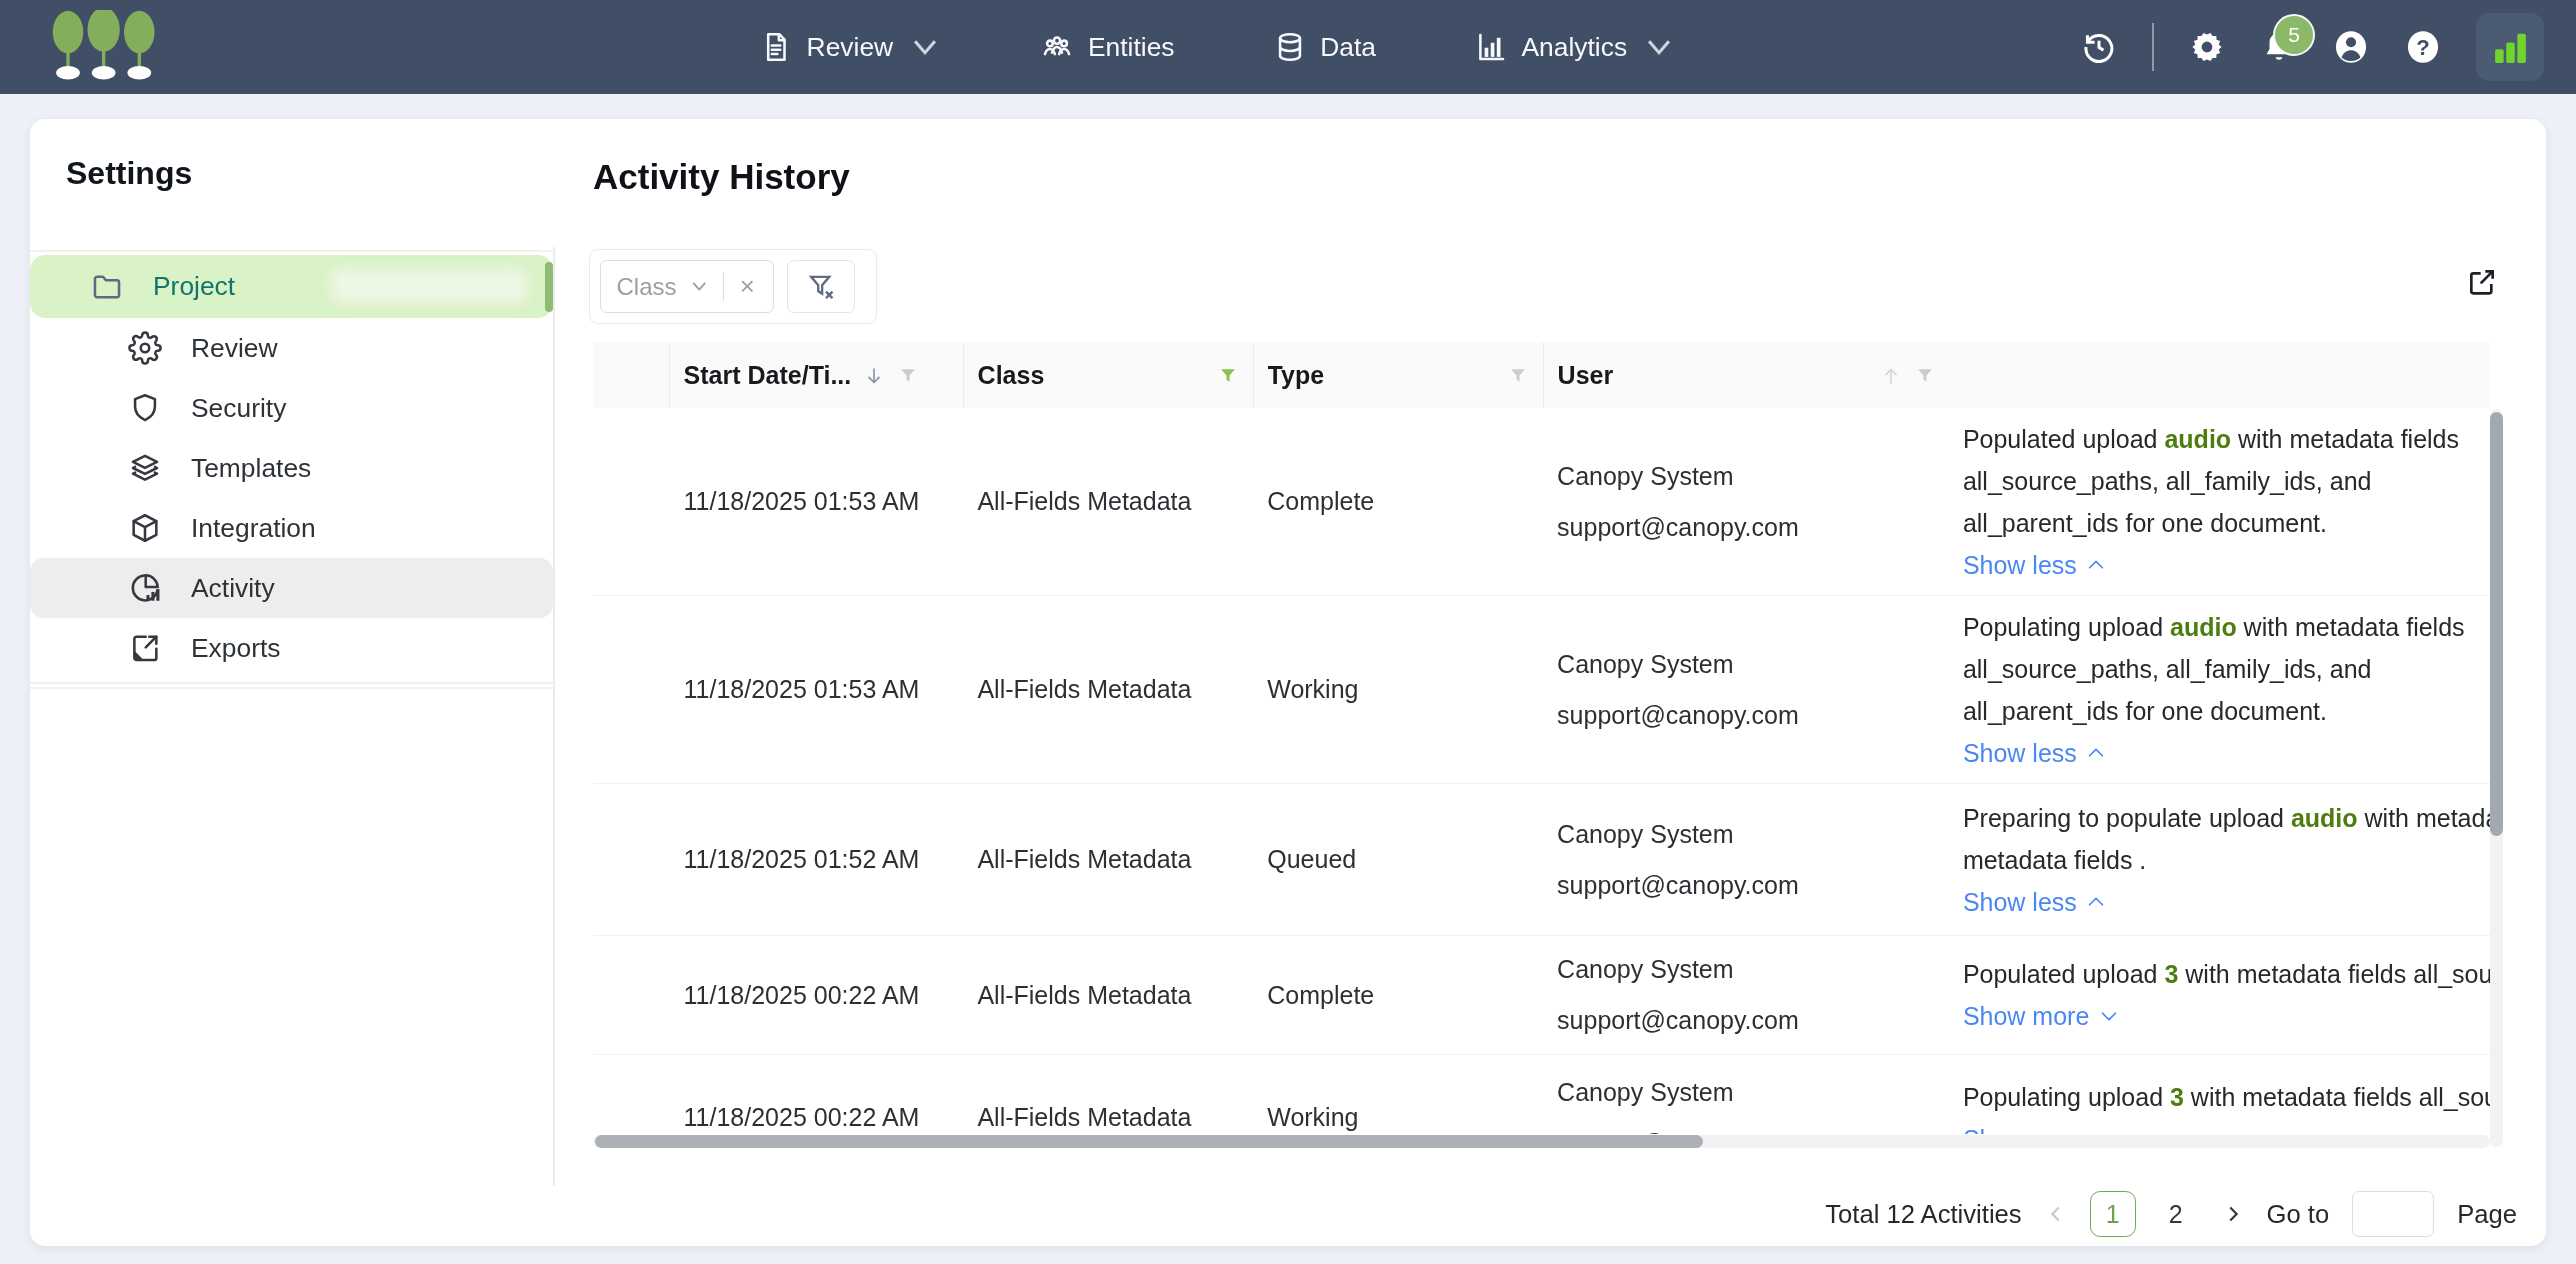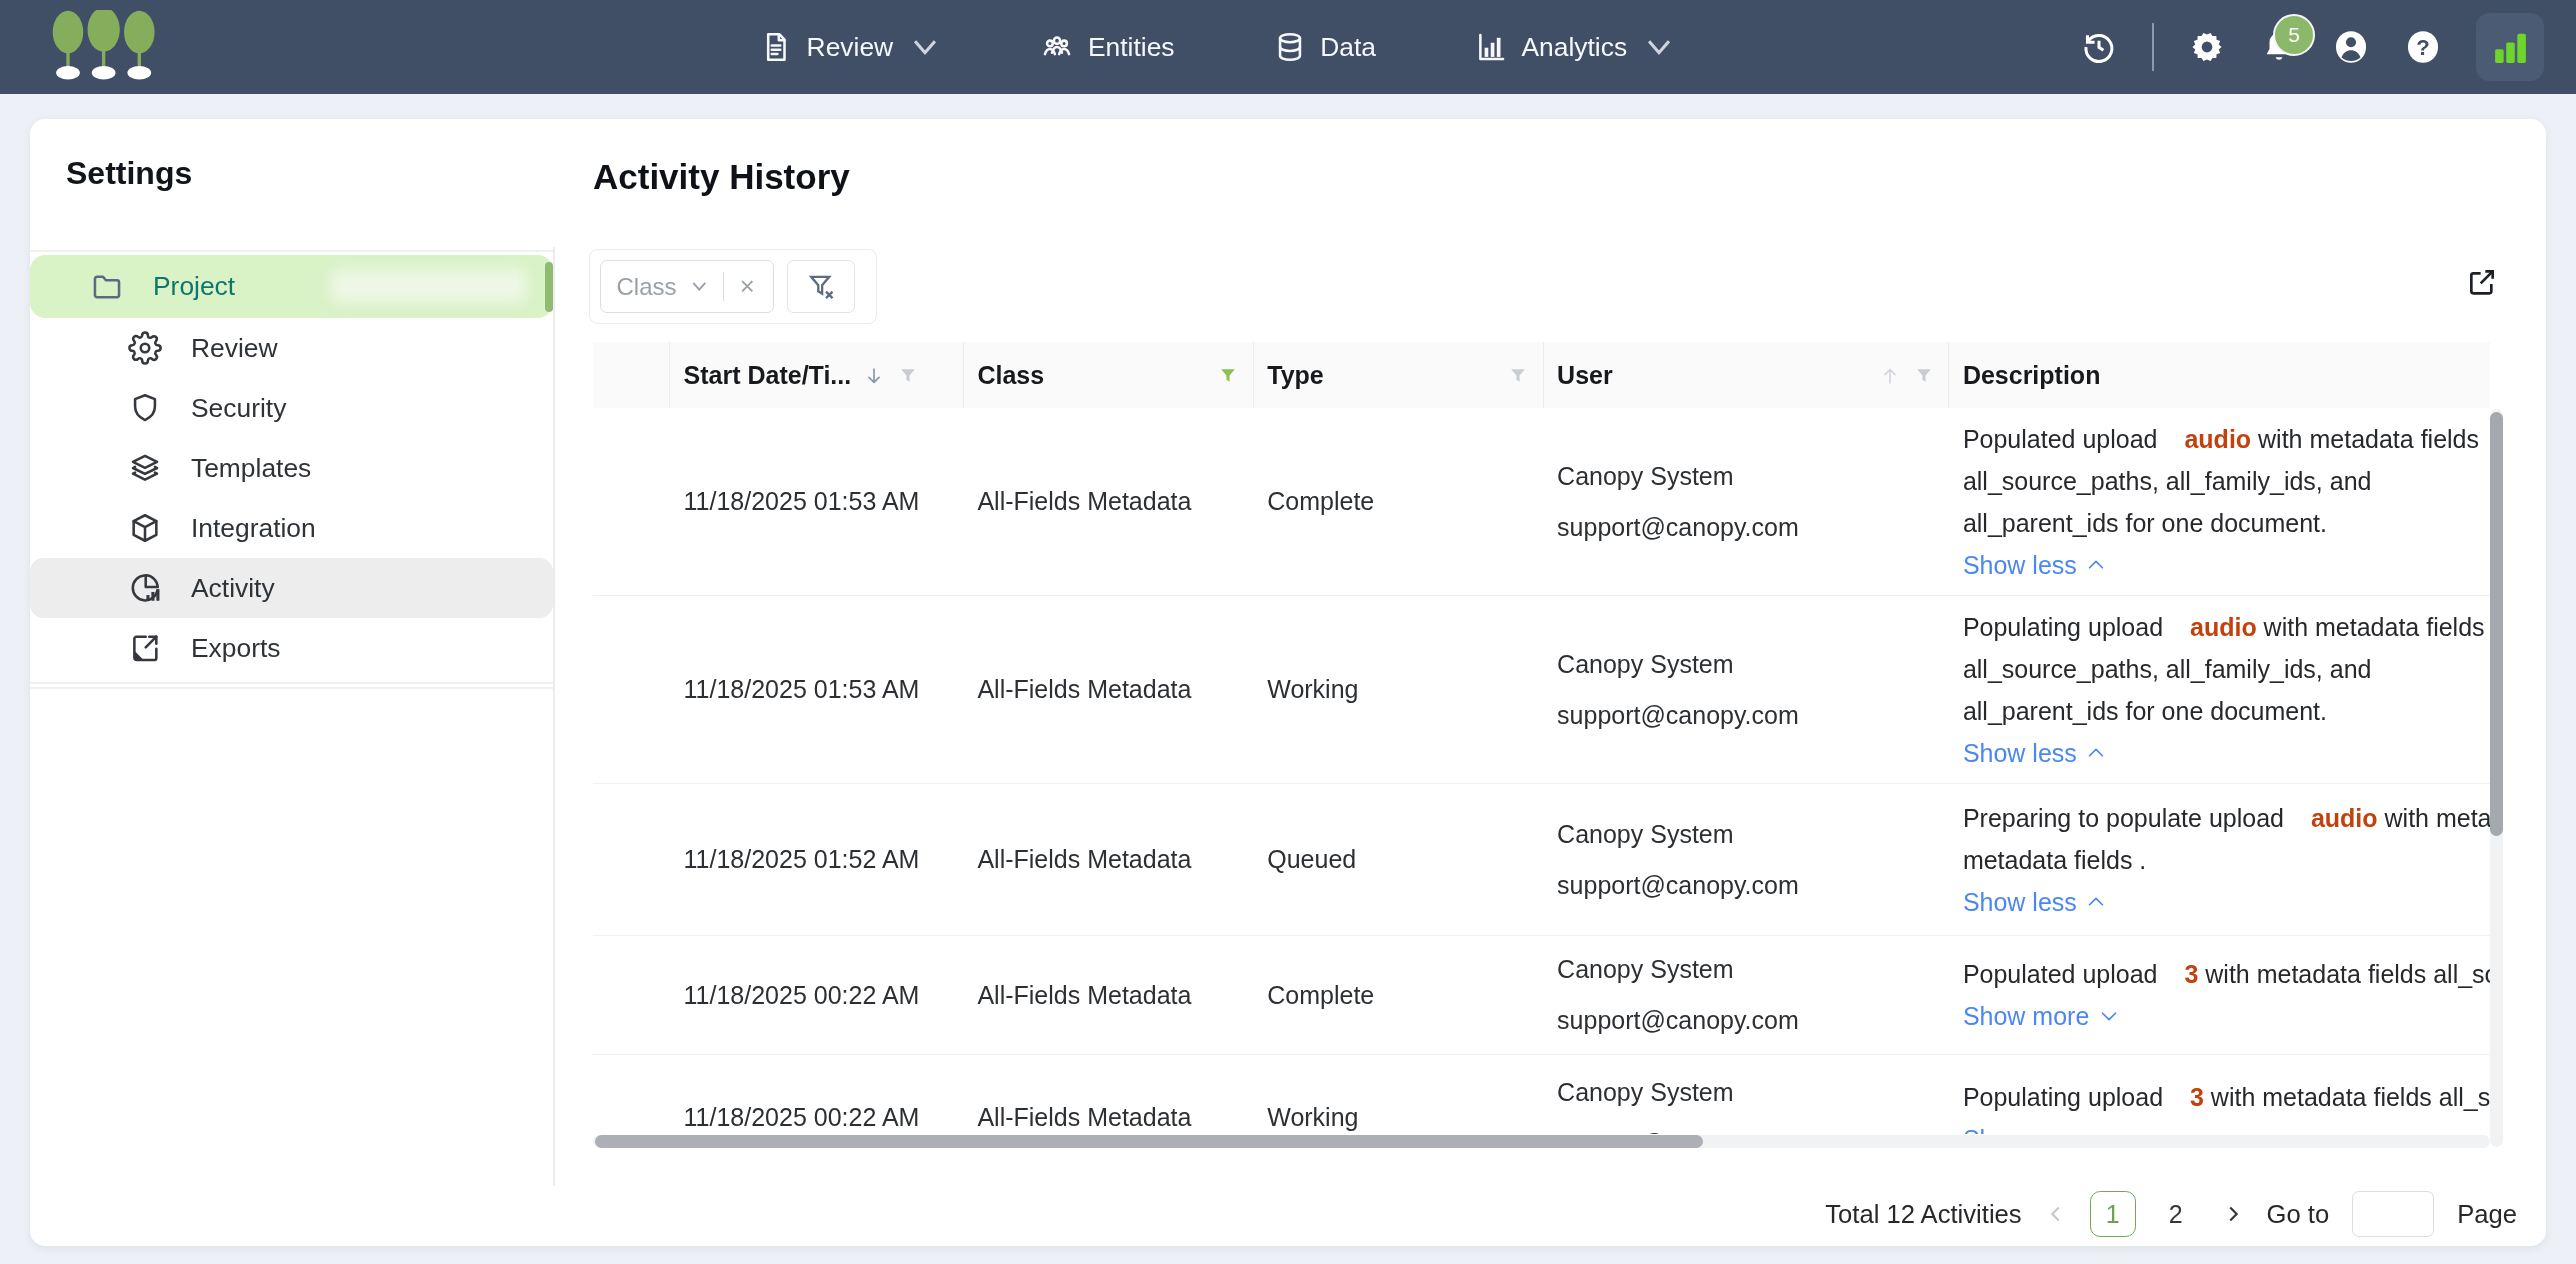--- a/index.html
+++ b/index.html
@@ -65,21 +65,21 @@
   .funnel-gray{color:#c9cdd2;}
   .funnel-green{color:#8cc152;}
   .sortdown{color:#8896ac;}
   .sortup{color:#d3d6db;}
   .tbody{height:726px;overflow:hidden;}
   .trow{display:flex;border-bottom:1.7px solid #f1f1f2;box-sizing:border-box;}
   .td{display:flex;flex-direction:column;justify-content:center;padding:0 13.6px;box-sizing:border-box;font-size:25px;color:#2c2f33;}
   .td.user div{line-height:51px;}
   .td.desc{justify-content:center;padding-right:0;overflow:hidden;}
   .dline{white-space:nowrap;overflow:hidden;line-height:42px;color:#26282c;}
-  .dline b{color:#c2410c;margin-left:20px;}
+  .dline b{color:#4d7c0f;}
   .toggle{display:flex;align-items:center;gap:8.5px;color:var(--link-blue,#4a87f2);line-height:42px;cursor:pointer;font-size:25px;}
   .toggle svg{width:22px;height:22px;}
 
   
   .vscroll{position:absolute;right:43px;top:290px;width:12.8px;height:738px;background:#f1f2f4;border-radius:6.8px;}
   .vthumb{position:absolute;left:0;top:2.6px;width:12.8px;height:424px;border-radius:6.8px;background:#a4a8af;}
   .hscroll{position:absolute;left:40px;top:1016px;width:1897px;height:12.8px;background:#f1f2f4;border-radius:6.8px;}
   .hthumb{position:absolute;left:1.7px;top:0;height:12.8px;width:1108px;border-radius:6.8px;background:#acafb5;}
 
   
@@ -333,23 +333,20 @@
             </div>
             <div class="th" style="width: 406px;">
               <span class="hlabel">User</span>
               <span class="icon-sm sortup" style="margin-left:auto"><svg viewBox="0 0 24 24" fill="none" stroke="currentColor" stroke-width="1.8" stroke-linecap="round" stroke-linejoin="round">
                   <path d="M12 19.5v-14M6.5 10.5L12 5l5.5 5.5"></path>
                 </svg></span>
               <span class="icon-sm funnel-gray"><svg viewBox="0 0 24 24" fill="currentColor">
                   <path d="M4.5 4.5h15l-5.8 6.9v6.8l-3.4-2v-4.8z"></path>
                 </svg></span>
             </div>
-            <div class="th" style="width: 541px;">
-              <span class="hlabel">Description</span>
-            </div>
           </div>
         <div class="tbody">
             <div class="trow" style="height: 188px;">
               <div class="td" style="width:77px"></div>
               <div class="td" style="width:294px">
                 <div>11/18/2025 01:53 AM</div>
               </div>
               <div class="td" style="width:290px">
                 <div>All-Fields Metadata</div>
               </div>

